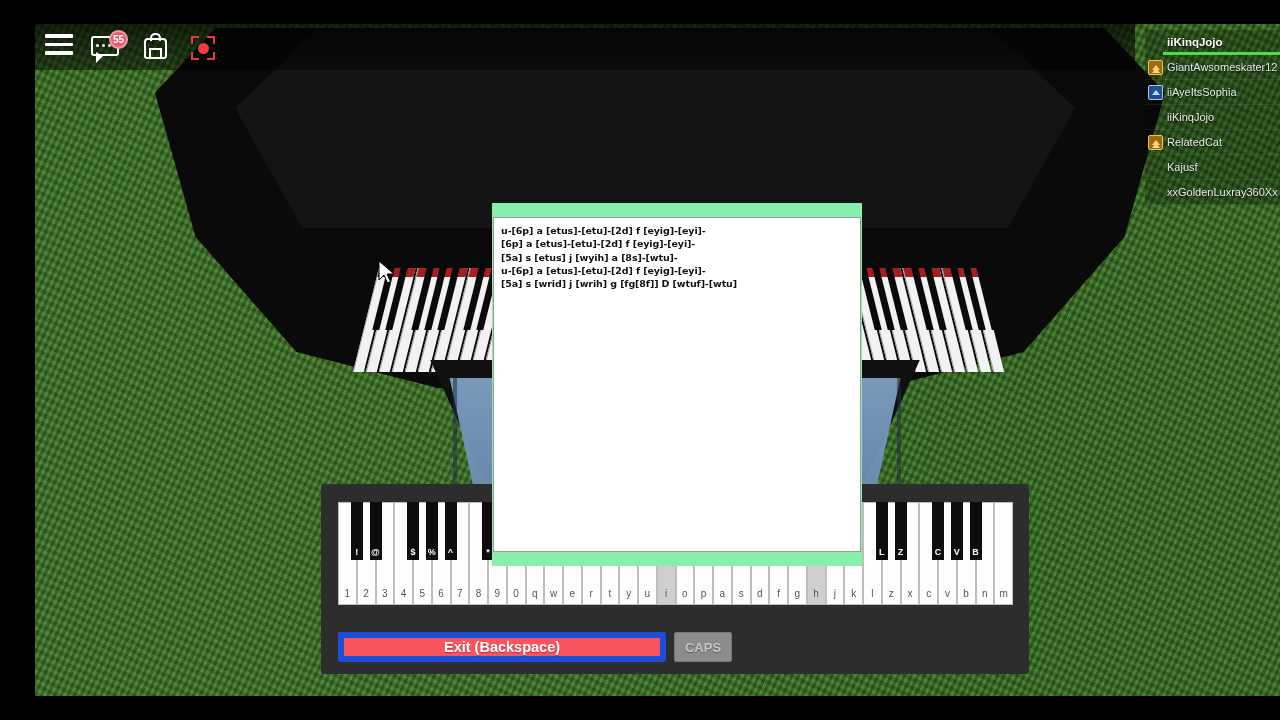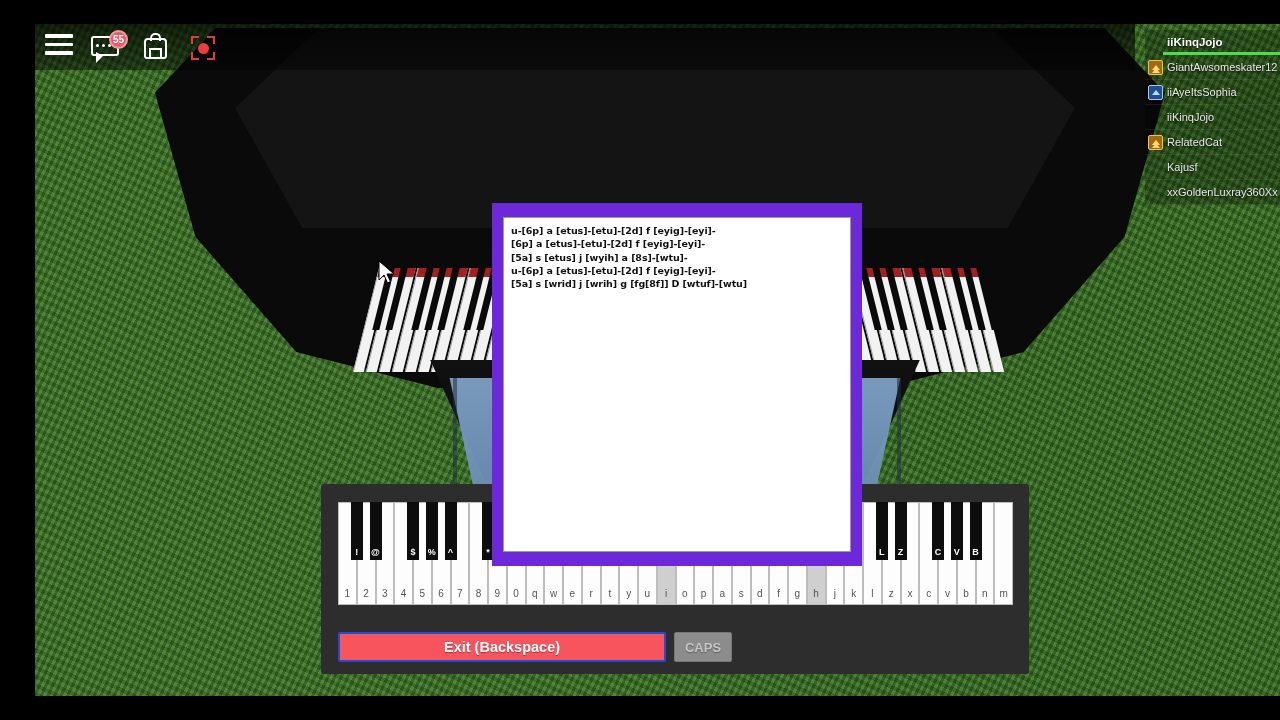--- a/index.html
+++ b/index.html
@@ -151,28 +151,28 @@
     display:flex; align-items:flex-end; justify-content:center;
     font-size:9px; color:#fff; font-weight:bold; padding-bottom:3px;
   }
   .btnrow { position:absolute; left:17px; top:148px; width:675px; height:30px; }
   .gbtn {
     position:absolute; top:0; height:30px; border-radius:2px;
     display:flex; align-items:center; justify-content:center;
     color:#fff; font-weight:bold; font-size:14.5px;
     text-shadow:0 1px 1px rgba(0,0,0,.35); cursor:pointer;
   }
-  .gbtn.exit   { left:0;    width:328px; background:#f8545e; border:2px solid #1d4ed8; }
+  .gbtn.exit   { left:0;    width:328px; background:#f8545e; border:6px solid #1d4ed8; }
   .gbtn.caps   { left:336px; width:58px; background:#8c8c8c; border:1px solid #777; color:#c6c6c6; font-size:13px; }
   .gbtn.sheets { left:403px; width:272px; background:#63d845; border:1px solid #4fc433; }
 
   
   .dialog {
     position:absolute; left:457px; top:203px; width:370px; height:363px; z-index:50;
-    background:#6d28d9; padding:14px 11px;
+    background:#86efac; padding:14px 1px;
   }
   .dialog .paper {
     width:100%; height:100%; background:#fff; border:1px solid #9a9a9a;
     padding:6px 7px; overflow:hidden;
   }
   .dialog .line {
     font-family:"DejaVu Sans", sans-serif;
     font-size:9.5px; font-weight:bold; color:#111; line-height:13.3px;
     white-space:nowrap; letter-spacing:-0.1px;
   }

